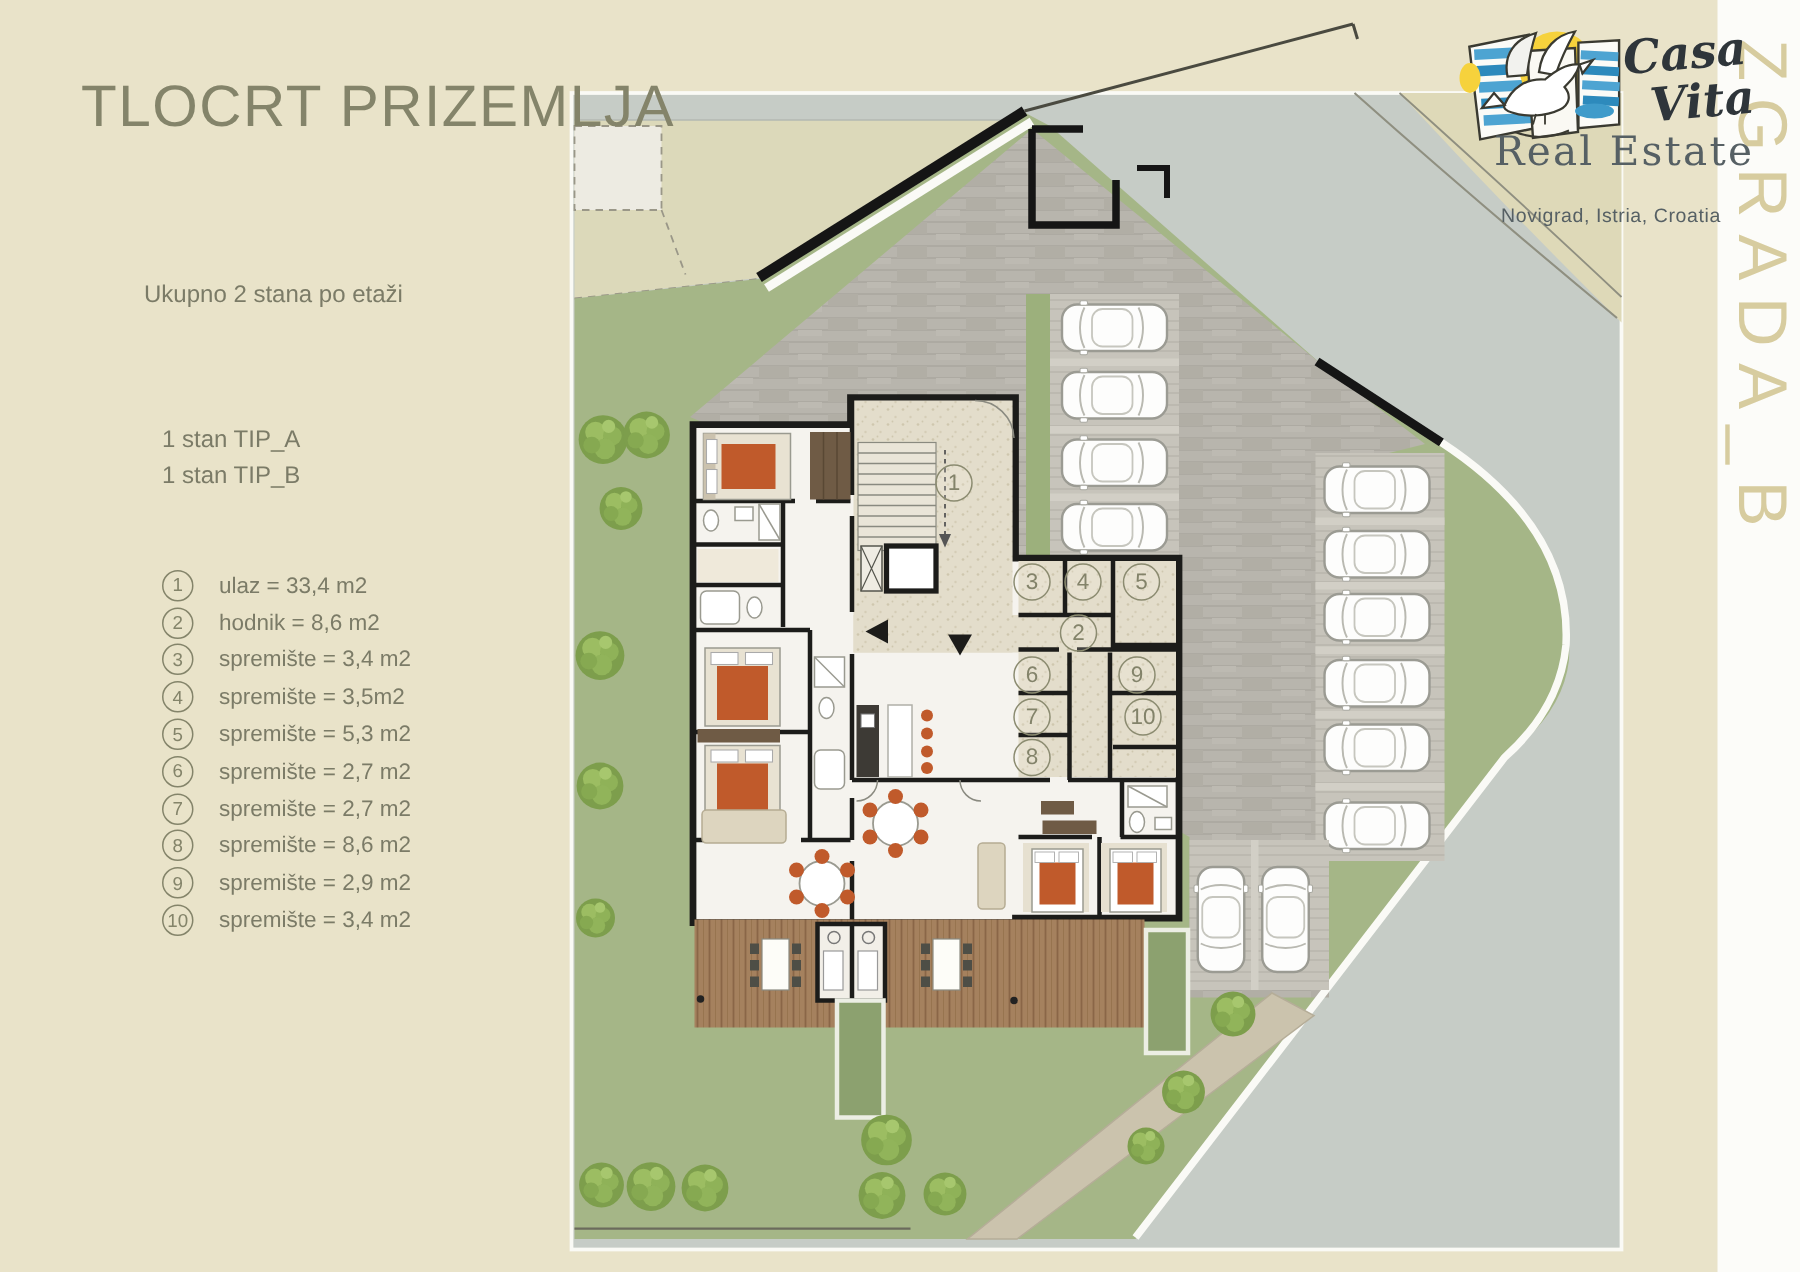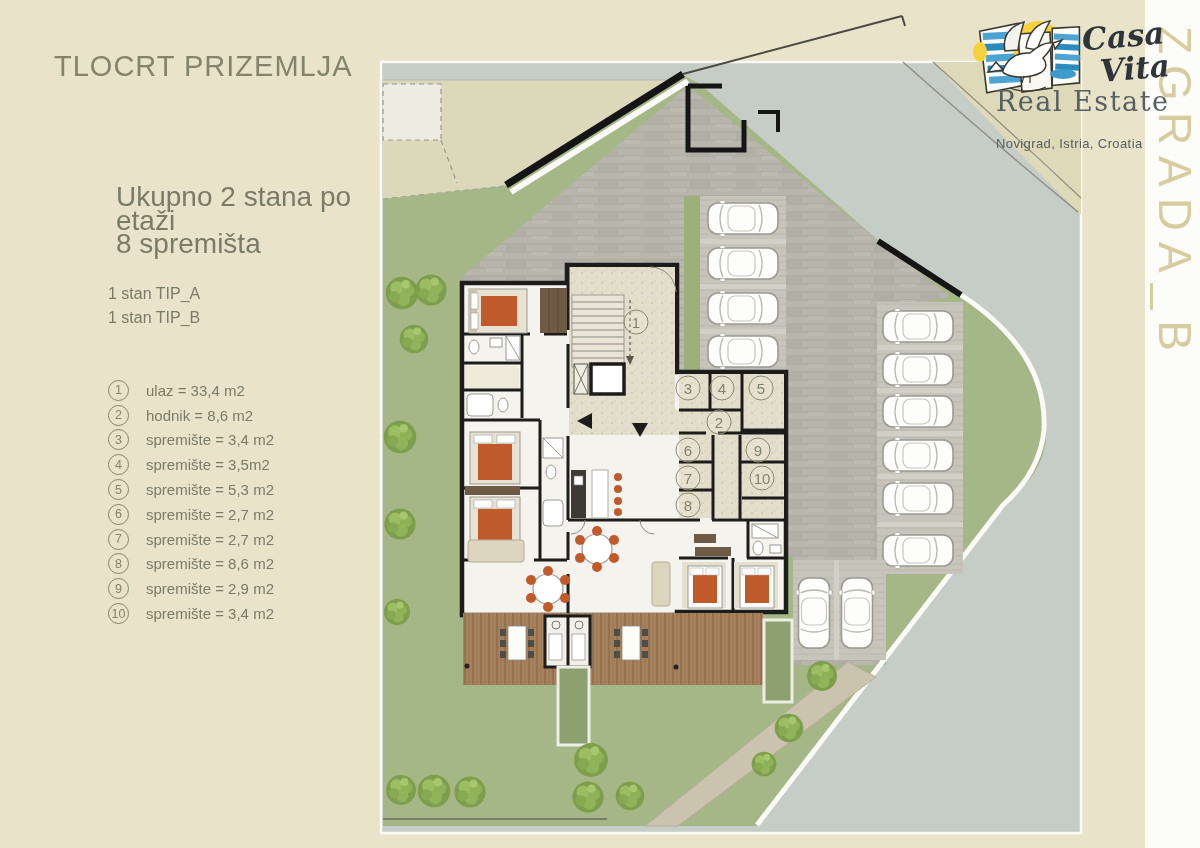--- a/index.html
+++ b/index.html
@@ -6,23 +6,23 @@
     --page-bg:#e9e3c9; --accent:#84846a; --body-text:#7b7b67;
     --label-beige:#d7cc9f; --logo-text:#566064; --script-ink:#2e353a;
   }
   *{margin:0;padding:0;box-sizing:border-box}
   html,body{width:1200px;height:848px;overflow:hidden}
   body{background:var(--page-bg);font-family:"Liberation Sans",sans-serif;position:relative}
   svg.plan{position:absolute;left:0;top:0;z-index:1}
 
   
   .left-panel{position:absolute;left:0;top:0;width:378px;height:848px;z-index:3}
-  .page-title{position:absolute;left:54px;top:50px;font-size:29px;letter-spacing:1px;
+  .page-title{position:absolute;left:54px;top:50px;font-size:39px;letter-spacing:1px;
     color:var(--accent);font-weight:400;white-space:nowrap}
-  .summary{position:absolute;left:116px;top:185px;font-size:28px;line-height:23.5px;color:var(--body-text)}
+  .summary{position:absolute;left:96px;top:185px;font-size:16px;line-height:23.5px;color:var(--body-text)}
   .unit-types{position:absolute;left:108px;top:282px;font-size:16px;line-height:23.5px;color:var(--body-text)}
   .legend{position:absolute;left:108px;top:378px}
   .legend-row{display:flex;align-items:center;height:24.8px}
   .legend-circle{flex:0 0 auto;width:21px;height:21px;border:1.4px solid var(--accent);
     border-radius:50%;display:flex;align-items:center;justify-content:center;
     font-size:12.5px;color:var(--accent);margin-right:17px}
   .legend-text{font-size:15px;color:var(--body-text);white-space:nowrap}
 
   
   .side-strip{position:absolute;left:1145px;top:0;width:55px;height:848px;background:#fcfcf9;z-index:2}
@@ -32,21 +32,21 @@
   
   .logo{position:absolute;left:958px;top:8px;width:230px;height:160px;z-index:4}
   .logo svg{position:absolute;left:0;top:0}
   .brand-script{position:absolute;font-family:"DejaVu Serif",serif;font-style:italic;
     font-weight:600;color:var(--script-ink);white-space:nowrap}
   .brand-script.c1{left:124px;top:10px;font-size:31px;transform:rotate(-5deg)}
   .brand-script.c2{left:142px;top:42px;font-size:31px;transform:rotate(-5deg)}
   .brand-name{position:absolute;left:38px;top:78px;width:156px;text-align:center;
     font-family:"DejaVu Serif",serif;font-size:27px;font-weight:400;color:var(--logo-text);
     letter-spacing:1.5px;white-space:nowrap}
-  .brand-loc{position:absolute;left:38px;top:128px;width:156px;
+  .brand-loc{position:absolute;left:38px;top:128px;width:156px;text-align:center;
     font-size:13px;color:var(--logo-text);letter-spacing:.4px;white-space:nowrap}
 
   
   #plan-markers{position:absolute;inset:0;z-index:2;pointer-events:none}
   .room-marker{position:absolute;width:25px;height:25px;border:1.8px solid #8b8b70;border-radius:50%;
     color:#83836a;background:rgba(248,245,235,.18);display:flex;align-items:center;justify-content:center;
     font-size:15px;transform:translate(-50%,-50%)}
 </style>
 </head>
 <body>
@@ -368,21 +368,20 @@
     <div class="room-marker" style="left: 688px; top: 505px;">8</div>
     <div class="room-marker" style="left: 758px; top: 450px;">9</div>
     <div class="room-marker" style="left: 762px; top: 478px;">10</div>
   </div>
 
 <div class="left-panel">
   <div class="page-title">TLOCRT PRIZEMLJA</div>
 
   <div class="summary">
     <div>Ukupno 2 stana po etaži</div>
-    <div>8 spremišta</div>
   </div>
 
   <div class="unit-types">
     <div>1 stan TIP_A</div>
     <div>1 stan TIP_B</div>
   </div>
 
   <div class="legend">
     <div class="legend-row">
       <span class="legend-circle">1</span>

